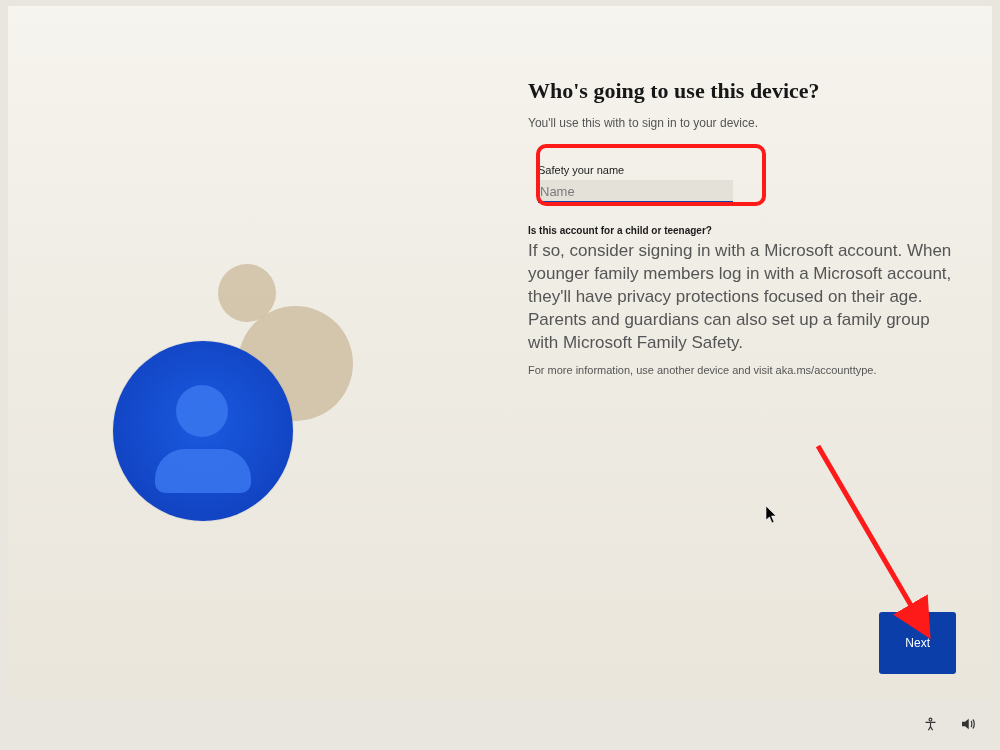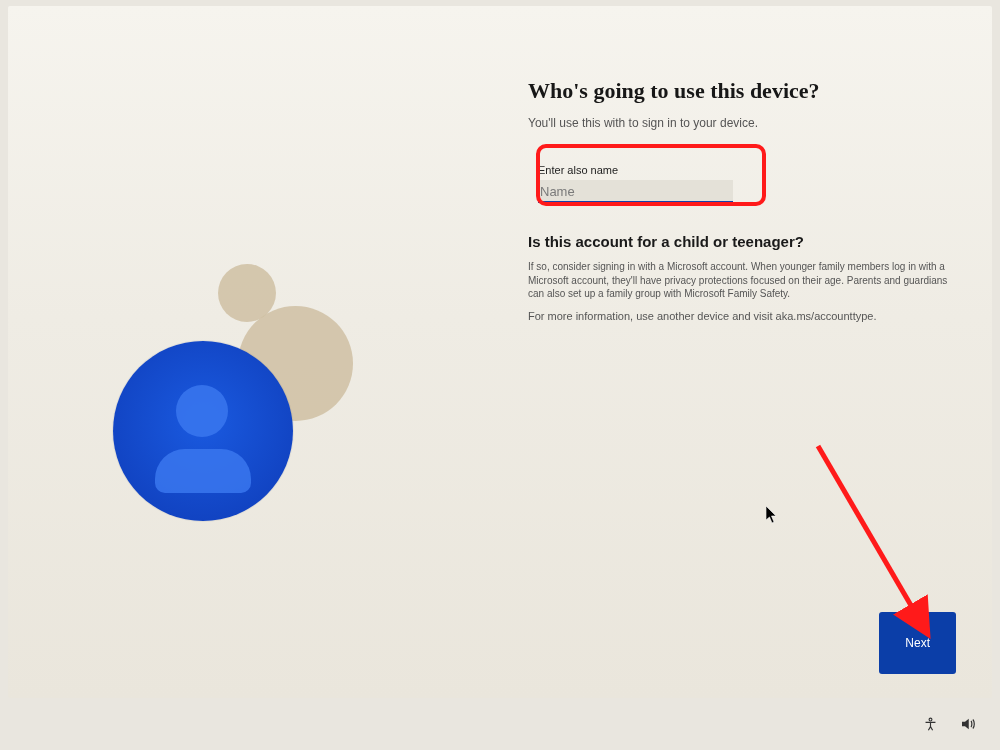--- a/index.html
+++ b/index.html
@@ -102,28 +102,28 @@
     .annot-box {
       position:absolute;
       left: 528px; top: 138px;
       width: 230px; height: 62px;
       border: 4px solid #ff1a1a;
       border-radius: 10px;
       pointer-events:none;
     }
 
     .q-heading {
-      margin-top: 26px;
-      font-size: 15px;
+      margin-top: 18px;
+      font-size: 10px;
       font-weight: 700;
       color:#1a1a1a;
     }
     .q-body {
-      margin-top: 10px;
-      font-size: 10px;
+      margin-top: 4px;
+      font-size: 17px;
       line-height: 1.35;
       color:#555;
       width: 430px;
     }
     .q-more {
       margin-top: 9px;
       font-size: 11px;
       color:#555;
     }
 
@@ -166,21 +166,21 @@
 
   <div class="deco-small"></div>
   <div class="deco-med"></div>
   <div class="avatar-big"></div>
 
   <div class="content">
     <div class="title">Who's going to use this device?</div>
     <div class="subtitle">You'll use this with to sign in to your device.</div>
 
     <div class="field-wrap">
-      <label class="field-label">Enter also name</label>
+      <label class="field-label">Safety your name</label>
       <input class="field-input" type="text" placeholder="Name" style="">
     </div>
 
     <div class="q-heading">Is this account for a child or teenager?</div>
     <div class="q-body">If so, consider signing in with a Microsoft account. When younger family members log in with a Microsoft account, they'll have privacy protections focused on their age. Parents and guardians can also set up a family group with Microsoft Family Safety.</div>
     <div class="q-more">For more information, use another device and visit aka.ms/accounttype.</div>
   </div>
 
   <button class="next-btn">Next</button>
 

